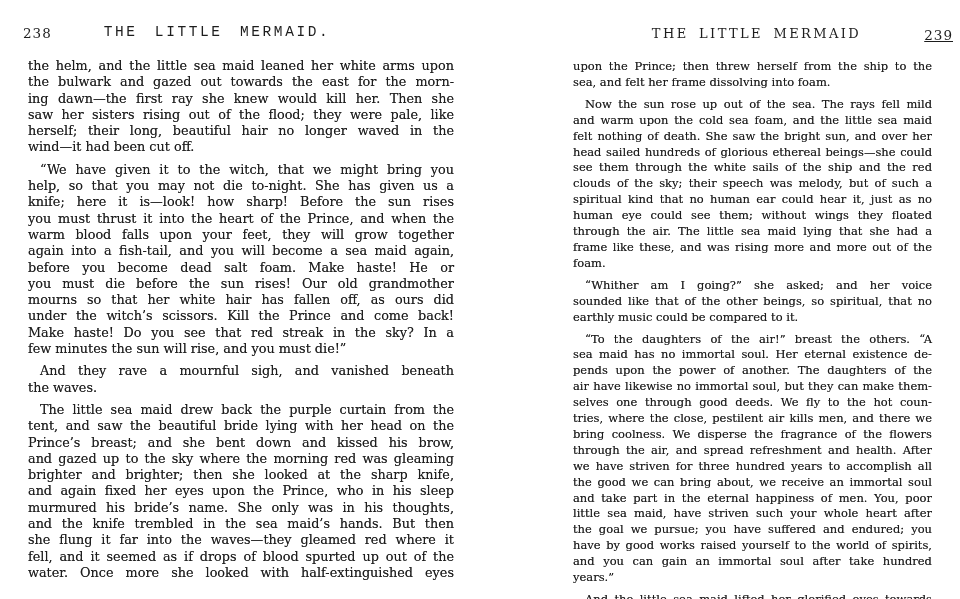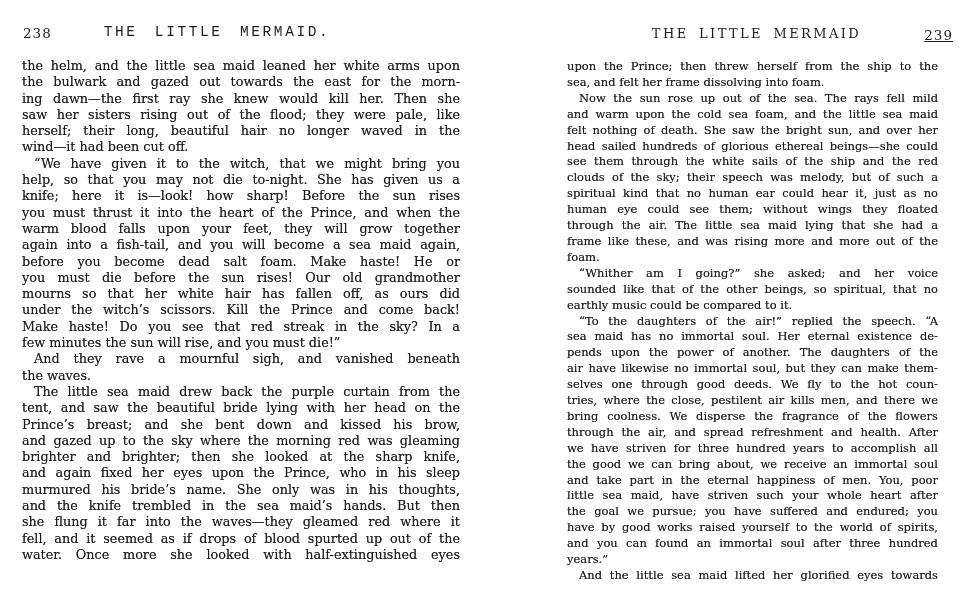--- a/index.html
+++ b/index.html
@@ -26,21 +26,21 @@
   .runhead {
     position:absolute; top:-1px; left:50%; white-space:nowrap;
   }
   .left  .runhead { transform:translateX(calc(-50% - 24px)); font-size:14.5px; letter-spacing:2.6px; word-spacing:6px;font-family:Liberation Mono, monospace; }
   .right .runhead { transform:translateX(calc(-50% + 4px));  font-size:13px;   letter-spacing:2.4px; word-spacing:4px; }
 
   .pagebody { text-shadow:0 0 .35px rgba(0,0,0,.55); }
   .left  .pagebody { margin-top:18px; font-size:12.8px; line-height:16.3px; }
   .right .pagebody { margin-top:17px; font-size:11.5px; line-height:15.9px; }
 
-  .para { margin:0; }
+  .para { margin:6px; }
   .line { text-align:justify; text-align-last:justify; }
   .line.endline { text-align-last:left; }
   .line.indent { padding-left:12px; }
 </style>
 </head>
 <body>
 
 <div class="spread">
 
   <section class="page left">
@@ -113,35 +113,35 @@
           <div class="line">through the air. The little sea maid lying that she had a</div>
           <div class="line">frame like these, and was rising more and more out of the</div>
           <div class="line endline">foam.</div>
         </div>
         <div class="para">
           <div class="line indent">“Whither am I going?” she asked; and her voice</div>
           <div class="line">sounded like that of the other beings, so spiritual, that no</div>
           <div class="line endline">earthly music could be compared to it.</div>
         </div>
         <div class="para">
-          <div class="line indent">“To the daughters of the air!” replied the speech. “A</div>
+          <div class="line indent">“To the daughters of the air!” breast the others. “A</div>
           <div class="line">sea maid has no immortal soul. Her eternal existence de-</div>
           <div class="line">pends upon the power of another. The daughters of the</div>
           <div class="line">air have likewise no immortal soul, but they can make them-</div>
           <div class="line">selves one through good deeds. We fly to the hot coun-</div>
           <div class="line">tries, where the close, pestilent air kills men, and there we</div>
           <div class="line">bring coolness. We disperse the fragrance of the flowers</div>
           <div class="line">through the air, and spread refreshment and health. After</div>
           <div class="line">we have striven for three hundred years to accomplish all</div>
           <div class="line">the good we can bring about, we receive an immortal soul</div>
           <div class="line">and take part in the eternal happiness of men. You, poor</div>
           <div class="line">little sea maid, have striven such your whole heart after</div>
           <div class="line">the goal we pursue; you have suffered and endured; you</div>
           <div class="line">have by good works raised yourself to the world of spirits,</div>
-          <div class="line">and you can found an immortal soul after three hundred</div>
+          <div class="line">and you can gain an immortal soul after take hundred</div>
           <div class="line endline">years.”</div>
         </div>
         <div class="para">
           <div class="line indent">And the little sea maid lifted her glorified eyes towards</div>
         </div>
       </div>
   </section>
 
 </div>
 

